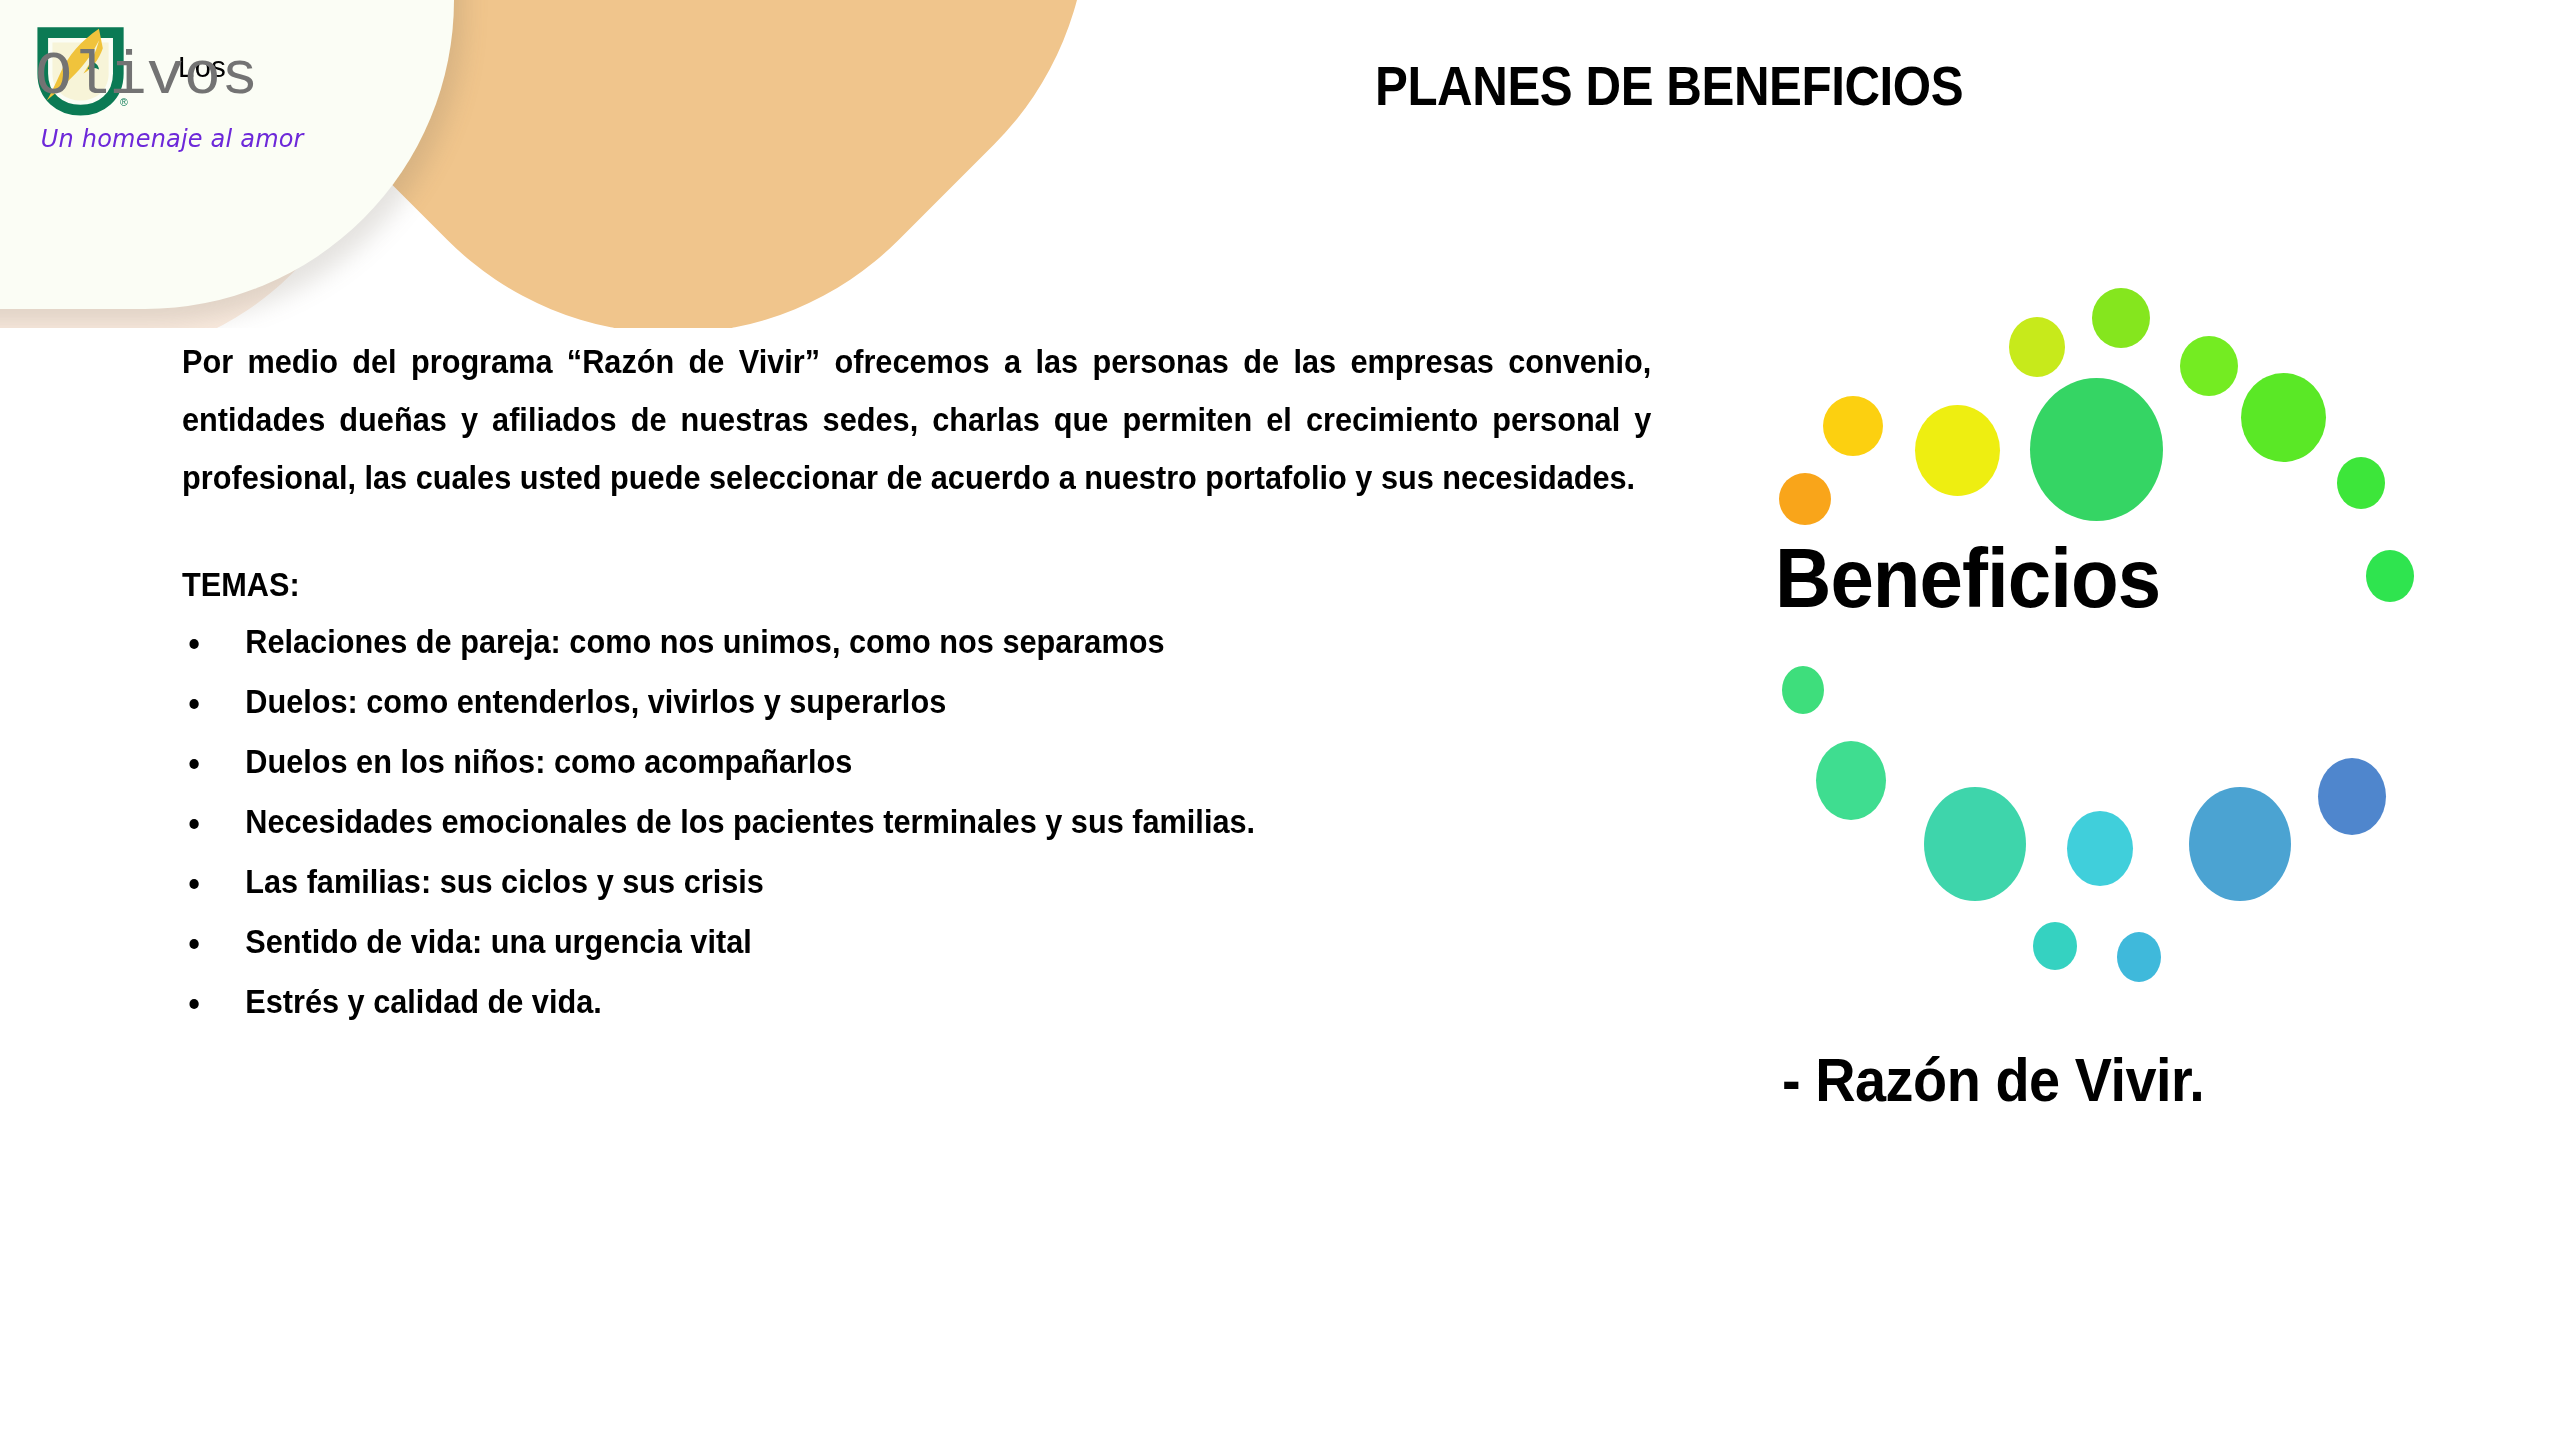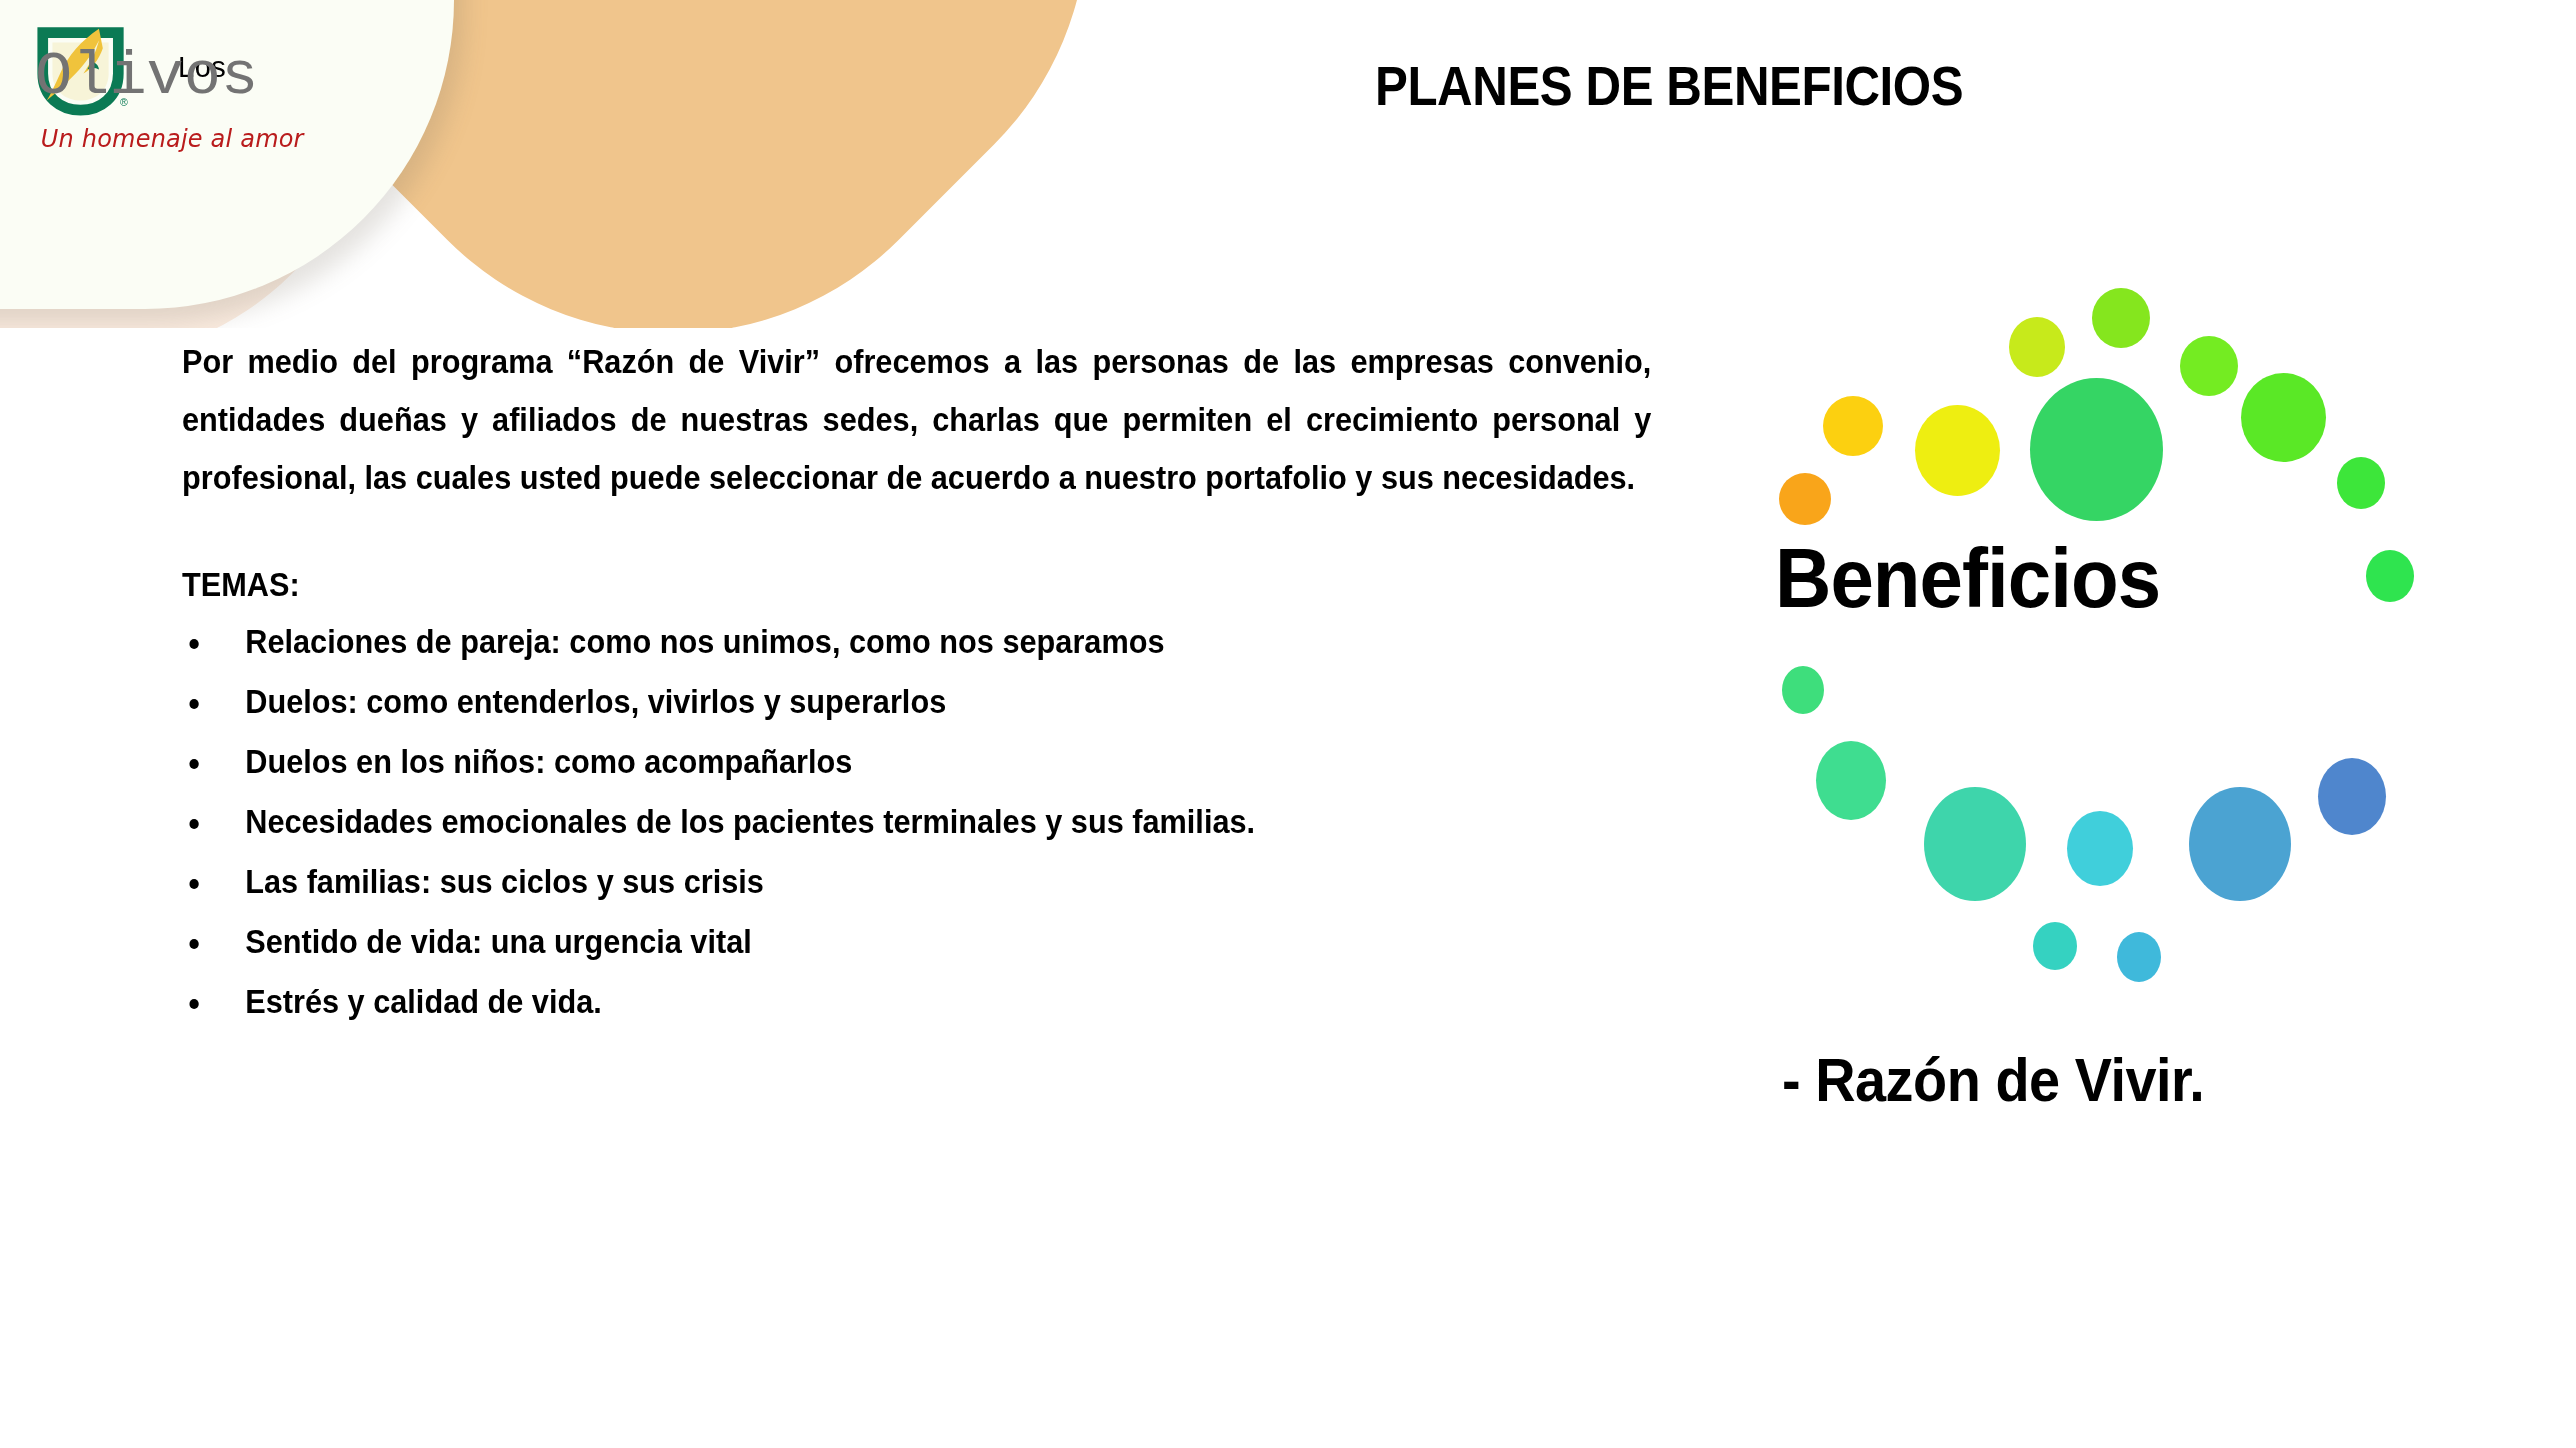--- a/index.html
+++ b/index.html
@@ -58,21 +58,21 @@
     font-size:62px;line-height:62px;letter-spacing:0px;
   }
   #logo .reg{
     position:absolute;left:85px;top:73px;
     font-size:10.6px;color:#0b7a54;
   }
   #logo .tagline{
     position:absolute;left:5.8px;top:102px;
     font-family:"DejaVu Sans", sans-serif;
     font-style:italic;font-size:24px;
-    color:#b91c1c;letter-spacing:0.2px;
+    color:#6d28d9;letter-spacing:0.2px;
   }
 
   
   #deck-title{
     position:absolute;left:1375px;top:58px;
     font-size:56px;line-height:56px;
     font-weight:bold;color:#000;
     letter-spacing:-0.5px;
     transform:scaleX(.88);
     transform-origin:left top;

